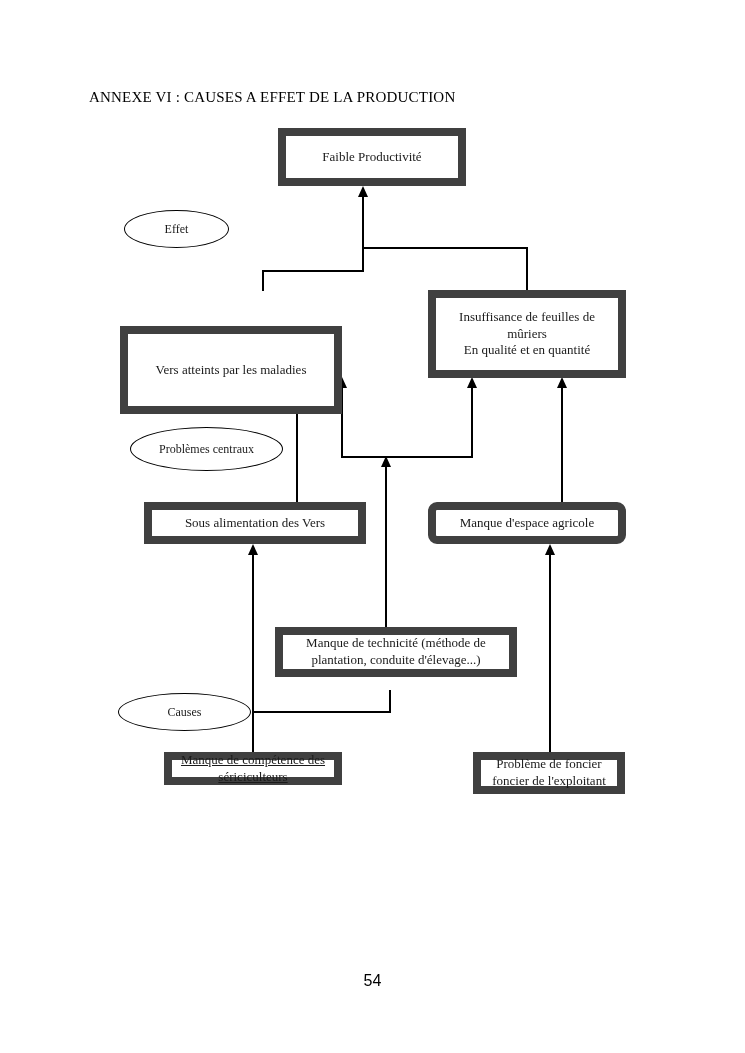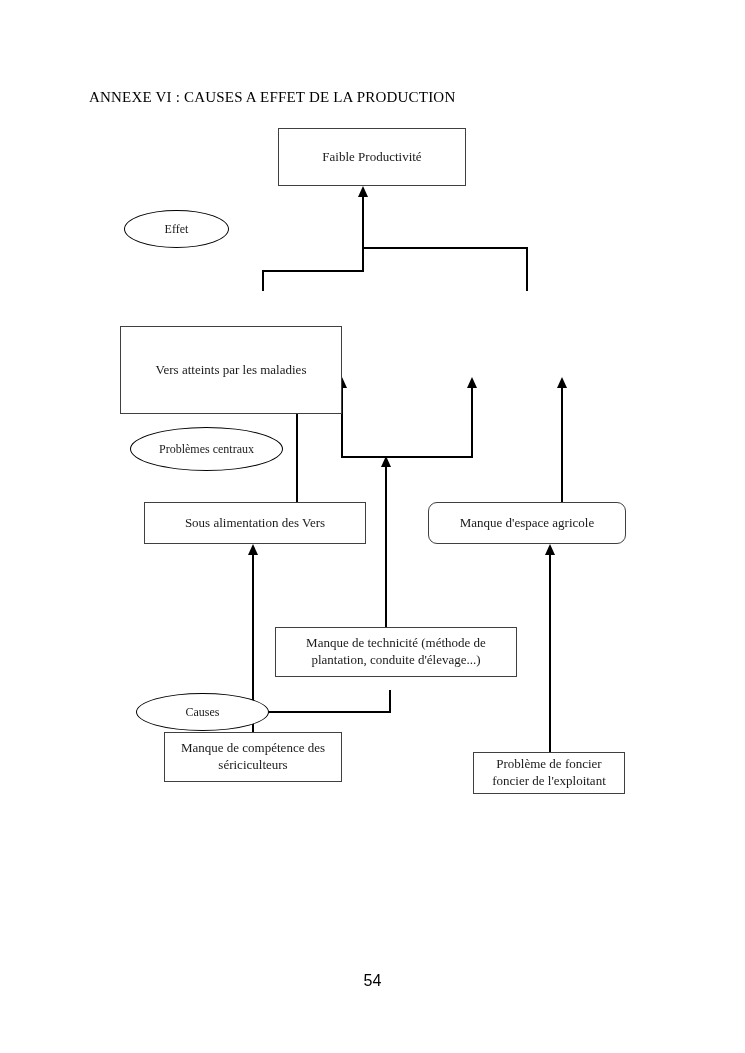--- a/index.html
+++ b/index.html
@@ -18,21 +18,21 @@
     font-weight:normal;
     font-size:15px;
     letter-spacing:0.2px;
     color:#000;
     white-space:nowrap;
   }
 
   .node{
     position:absolute;
     box-sizing:border-box;
-    border:1px solid #404040;
+    border:8px solid #404040;
     background:#fff;
     display:flex;
     align-items:center;
     justify-content:center;
     text-align:center;
     font-size:13px;
     line-height:1.28;
     color:#1a1a1a;
     padding:2px 6px;
     z-index:3;
@@ -124,37 +124,44 @@
   <div class="ln lnv2" style="left:549px; top:554px; height:200px;"></div>
 
   <div class="node" style="left:278px; top:128px; width:188px; height:58px;">
     <span class="lbl">Faible Productivité</span>
   </div>
 
   <div class="node" style="left:120px; top:290px; width:222px; height:88px;margin-top:36px;">
     <span class="lbl">Vers atteints par les maladies</span>
   </div>
 
+  <div class="node" style="left:428px; top:290px; width:198px; height:88px;">
+    <span class="lbl">
+      <span>Insuffisance de feuilles de</span><br>
+      <span>mûriers</span><br>
+      <span>En qualité et en quantité</span>
+    </span>
+  </div>
 
   <div class="node" style="left:120px; top:502px; width:222px; height:42px;margin-left:24px;">
     <span class="lbl">Sous alimentation des Vers</span>
   </div>
 
   <div class="node" style="left:428px; top:502px; width:198px; height:42px;border-radius:9px;">
     <span class="lbl">Manque d'espace agricole</span>
   </div>
 
   <div class="node" style="left:275px; top:627px; width:242px; height:50px;">
     <span class="lbl">
       <span>Manque de technicité (méthode de</span><br>
       <span>plantation, conduite d'élevage...)</span>
     </span>
   </div>
 
-  <div class="node" style="left:164px; top:732px; width:178px; height:50px;">
+  <div class="node" style="left:164px; top:752px; width:178px; height:33px;text-decoration:underline;">
     <span class="lbl">
       <span>Manque de compétence des</span><br>
       <span>sériciculteurs</span>
     </span>
   </div>
 
   <div class="node" style="left:473px; top:752px; width:152px; height:42px;">
     <span class="lbl">
       <span>Problème de foncier</span><br>
       <span>foncier de l'exploitant</span>
@@ -162,19 +169,19 @@
   </div>
 
   <div class="ellipse" style="left:124px; top:210px; width:105px; height:38px;">
     <span>Effet</span>
   </div>
 
   <div class="ellipse" style="left:130px; top:427px; width:153px; height:44px;">
     <span>Problèmes centraux</span>
   </div>
 
-  <div class="ellipse" style="left:136px; top:693px; width:133px; height:38px;align-items:center;">
+  <div class="ellipse" style="left:118px; top:693px; width:133px; height:38px;align-items:center;">
     <span>Causes</span>
   </div>
 
   <div class="pageno">54</div>
 
 </div>
 
 </body></html>

